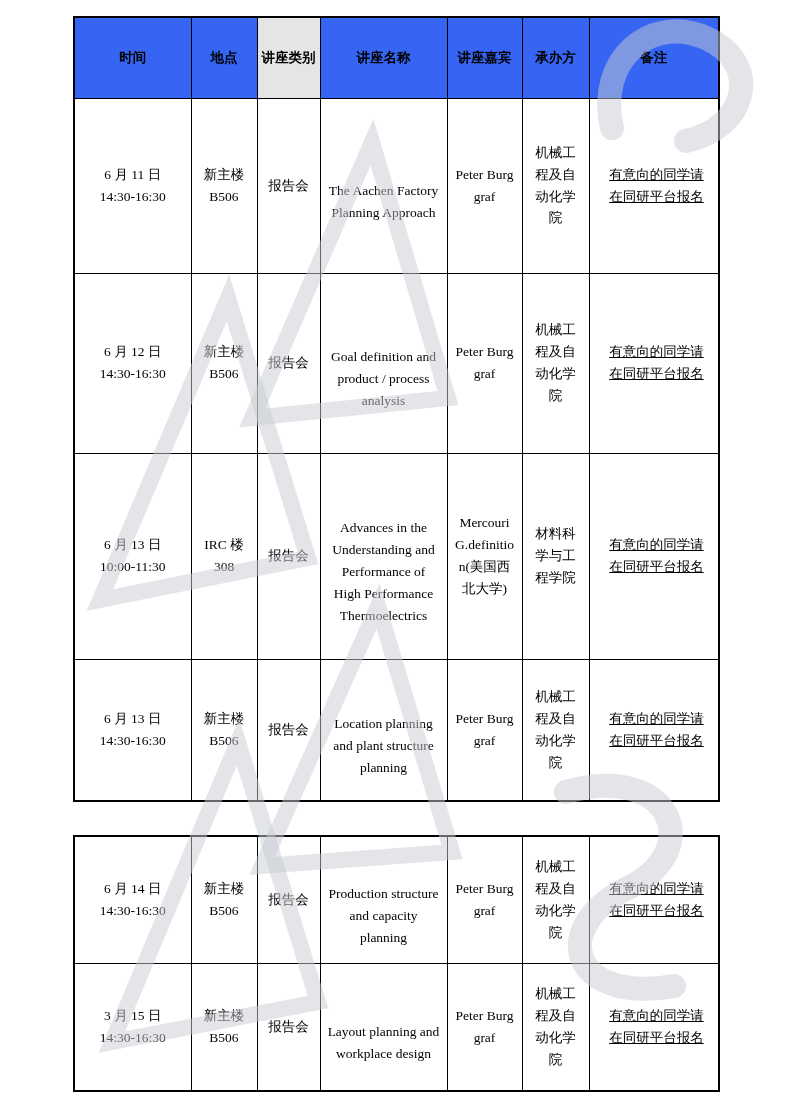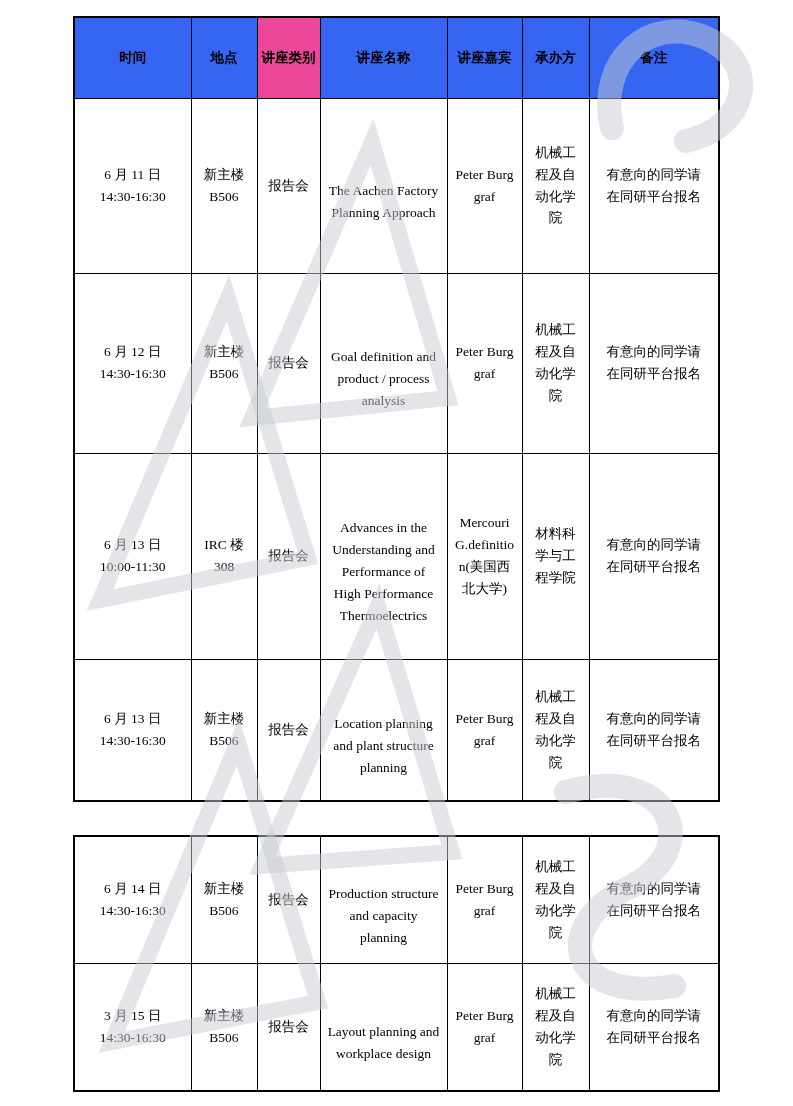--- a/index.html
+++ b/index.html
@@ -31,21 +31,21 @@
     font-weight:bold;
     font-size:14px;
     color:#000;
   }
   td.c-time{text-align:left;padding-left:9px;}
   .inner{display:inline-block;vertical-align:middle;}
   .loc-inner{max-width:4.2em;}
   .title-inner{max-width:112px;margin-top:32px;}
   .guest-inner{max-width:64px;word-break:break-all;}
   .org-inner{max-width:3.15em;}
-  .remark-inner{max-width:7.4em;text-align:center;}
+  .remark-inner{max-width:7.4em;text-align:right;text-decoration:underline;}
 
   
   .wm{
     position:absolute;left:0;top:0;width:793px;height:1106px;
     z-index:5;pointer-events:none;
   }
   .wm path{fill:none;stroke:#C8CCD2;stroke-opacity:0.5;}
   .wm .tri{stroke-width:16;stroke-linejoin:miter;}
   .wm .curl{stroke-width:24;stroke-linecap:round;}
 </style>
@@ -61,21 +61,21 @@
         <col style="width:63px">
       <col style="width:127px">
         <col style="width:75px">
         <col style="width:67px">
       <col style="width:130px">
     </colgroup>
     <tbody>
         <tr style="height:81px">
       <th class="hdr" style="background: rgb(53, 101, 242);">时间</th>
       <th class="hdr" style="background: rgb(53, 101, 242);">地点</th>
-      <th class="hdr" style="background: #ec4899;">讲座类别</th>
+      <th class="hdr" style="background: #e5e5e5;">讲座类别</th>
       <th class="hdr" style="background: rgb(53, 101, 242);">讲座名称</th>
       <th class="hdr" style="background: rgb(53, 101, 242);">讲座嘉宾</th>
       <th class="hdr" style="background: rgb(53, 101, 242);">承办方</th>
       <th class="hdr" style="background: rgb(53, 101, 242);">备注</th>
     </tr>
 
     <tr style="height:175px">
       <td class="c-time">
         <span>6 月 11 日</span><br>
         <span>14:30-16:30</span>

